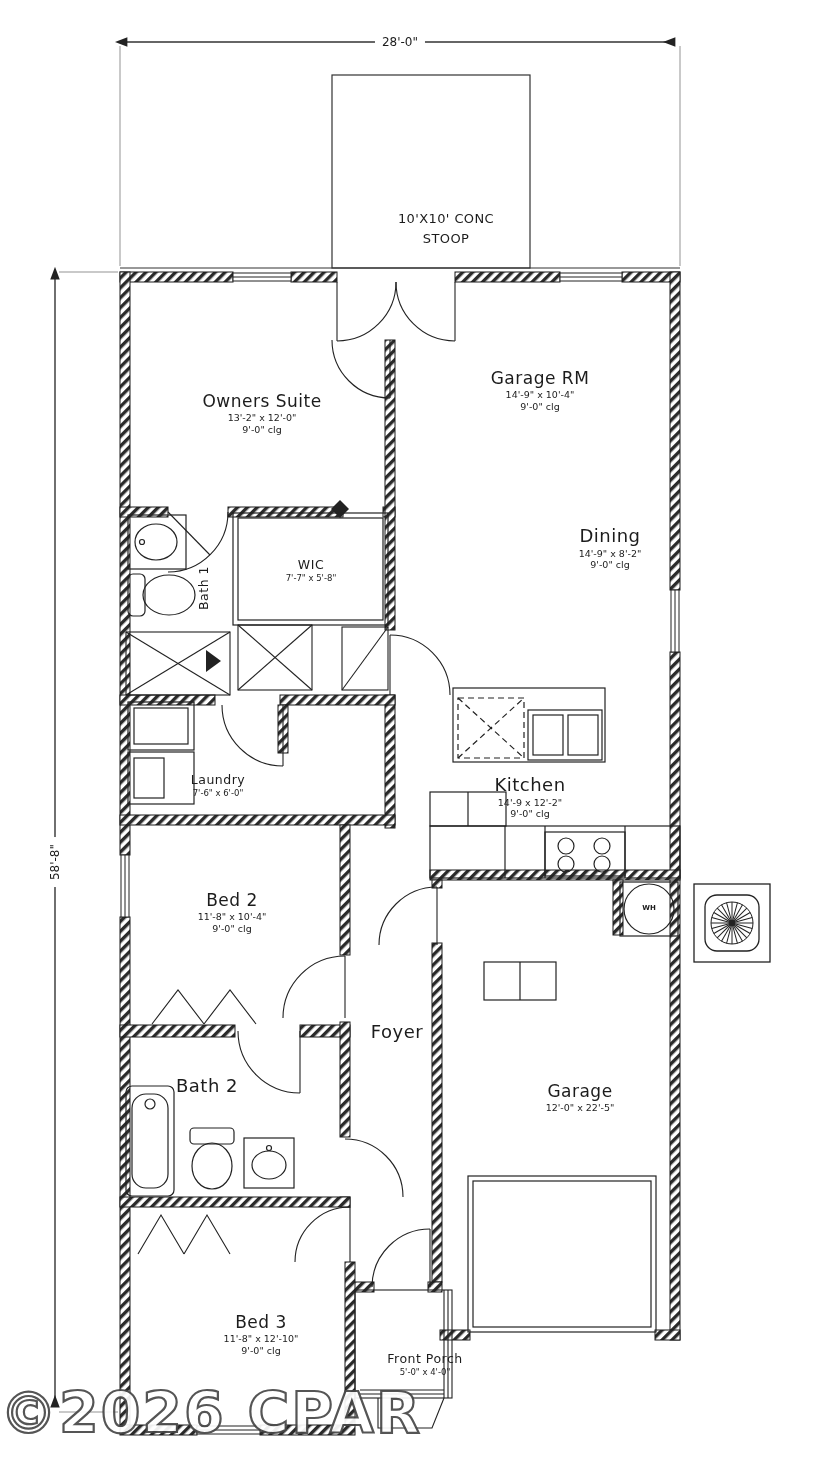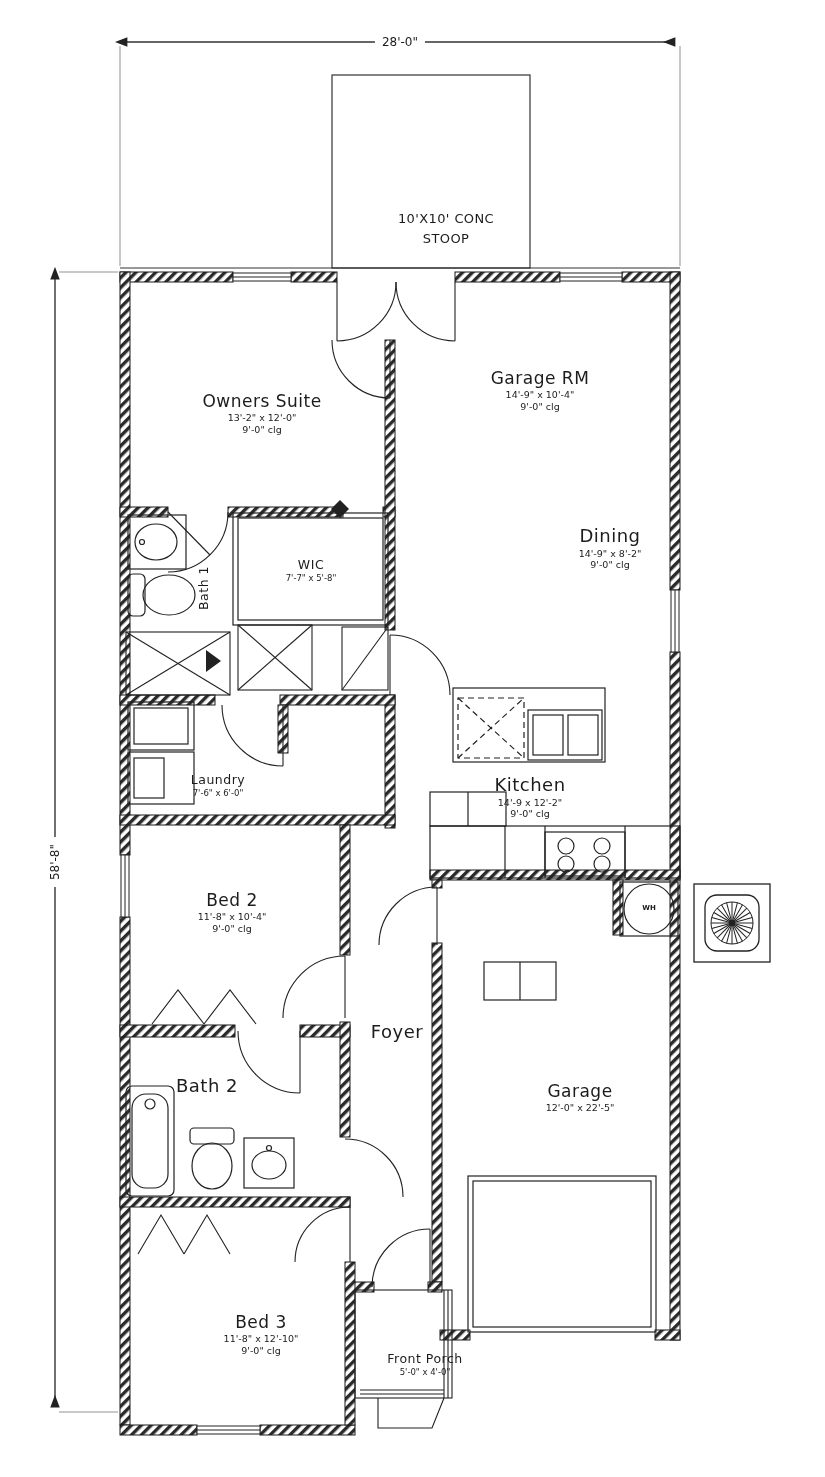--- a/index.html
+++ b/index.html
@@ -313,13 +313,14 @@
     <div class="room-name">Bed 3</div>
     <div class="room-size">11'-8" x 12'-10"</div>
     <div class="room-clg">9'-0" clg</div>
   </div>
 
   <div class="lbl" style="left:425px;top:1364px;">
     <div class="room-name sm">Front Porch</div>
     <div class="room-size" style="font-size:8.5px">5'-0" x 4'-0"</div>
   </div>
 
+  <div class="watermark">©2026 CPAR</div>
 </div>
 
 </body></html>

